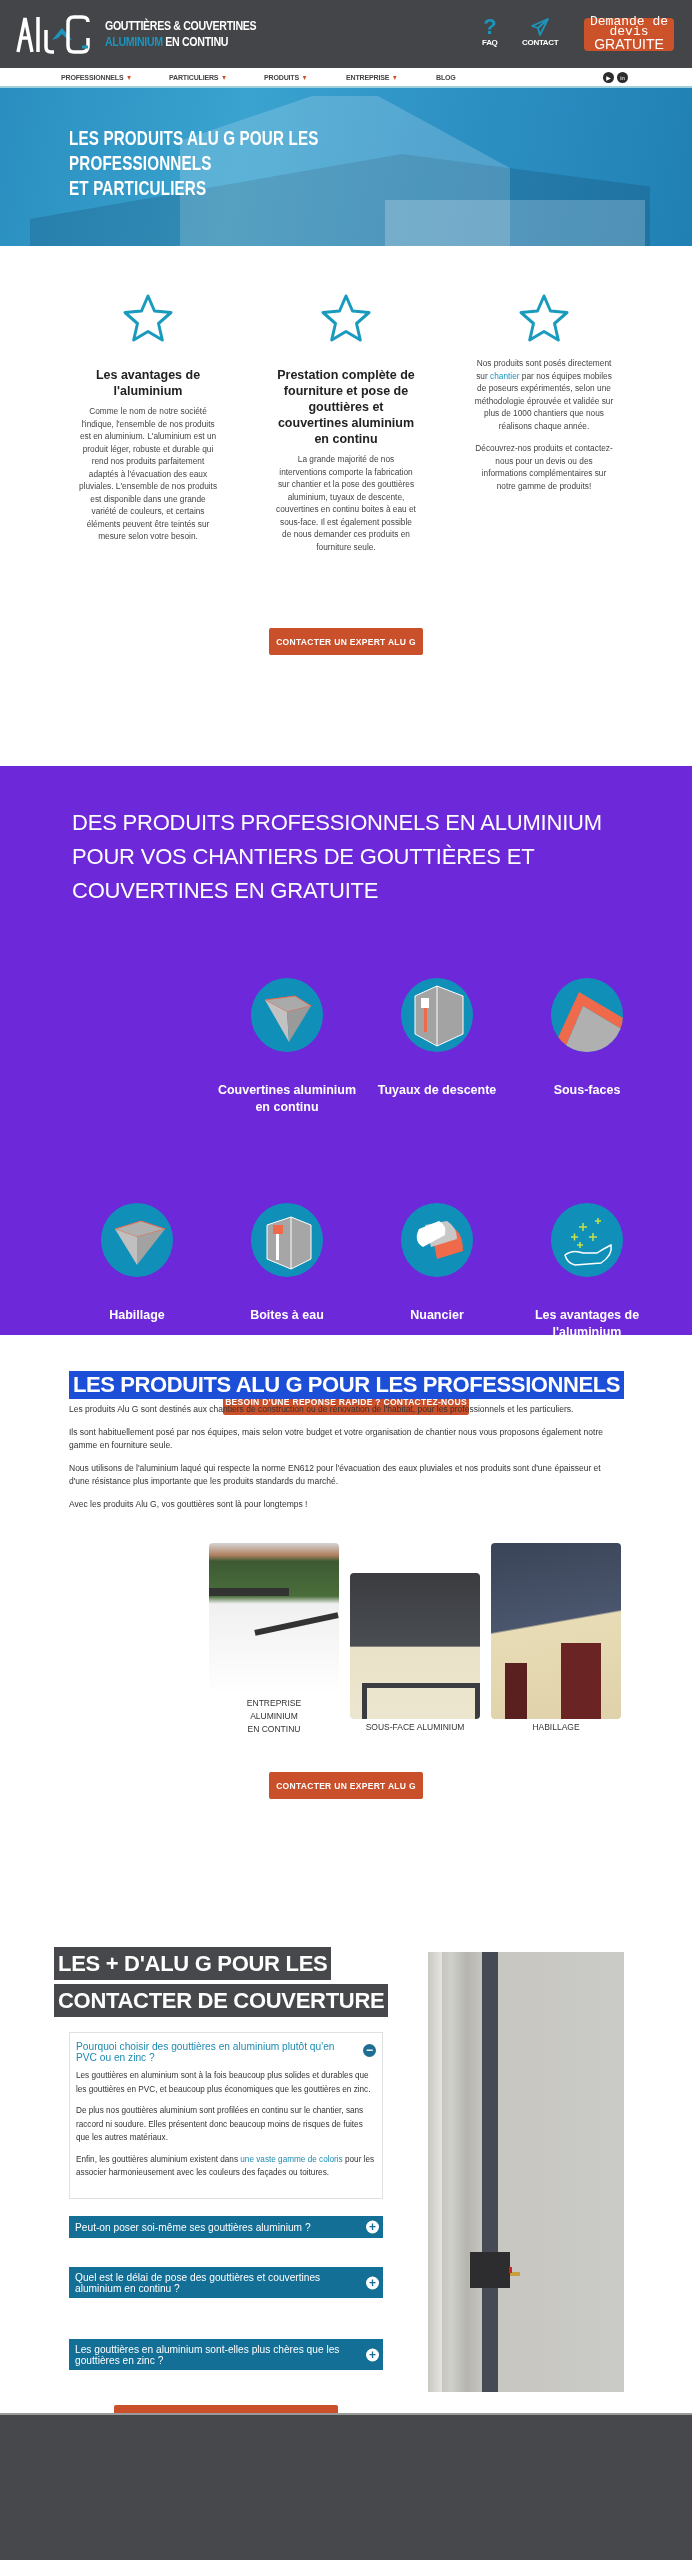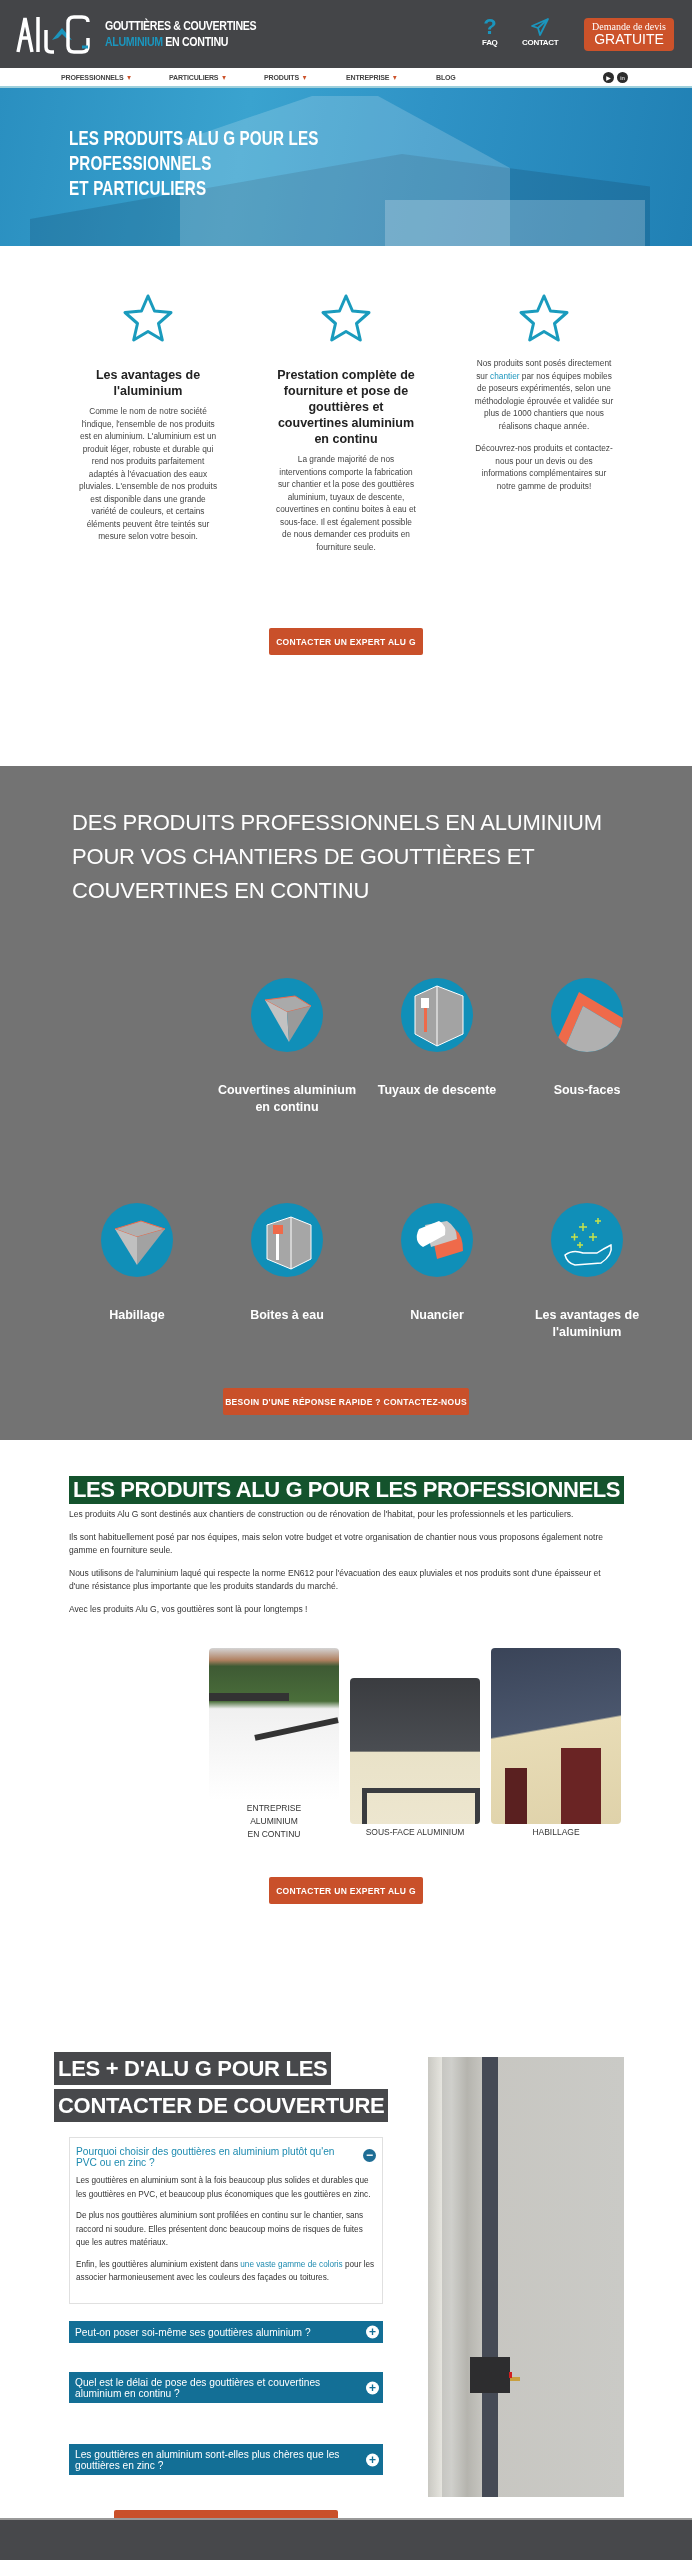--- a/index.html
+++ b/index.html
@@ -10,21 +10,21 @@
   
   .topbar { height: 68px; background: #444548; position: relative; }
   .logo { position: absolute; left: 16px; top: 14px; width: 76px; height: 40px; }
   .tagline { position: absolute; left: 105px; top: 18px; font-weight: bold; font-size: 12.5px; line-height: 16px; color: #fff; letter-spacing: -0.4px; transform: scaleX(0.85); transform-origin: left; }
   .tagline .blue { color: #1b95bd; }
   .hdr-link { position: absolute; top: 16px; display: flex; flex-direction: column; align-items: center; color: #fff; font-size: 8px; font-weight: bold; letter-spacing: -0.3px; text-decoration: none; }
   .hdr-link .ico { height: 22px; display: flex; align-items: center; justify-content: center; color: #1b95bd; font-size: 22px; font-weight: bold; line-height: 22px; }
   .faq-link { left: 482px; }
   .contact-link { left: 522px; }
   .quote-btn { position: absolute; left: 584px; top: 18px; width: 90px; height: 33px; background: #cc522a; border-radius: 4px; color: #fff; text-align: center; display: flex; flex-direction: column; justify-content: center; border: none; }
-  .quote-btn .s { font-family: Liberation Serif, serif; font-size: 10px; line-height: 10px; }
+  .quote-btn .s { font-family: Liberation Mono, monospace; font-size: 13px; line-height: 10px; }
   .quote-btn .b { font-size: 14px; line-height: 15px; }
 
   .navbar { height: 20px; background: #fff; position: relative; border-bottom: 2px solid #9fd0dc; }
   .nav-item { position: absolute; top: 5px; font-size: 8px; font-weight: bold; color: #444; letter-spacing: -0.2px; display: flex; align-items: center; gap: 3px; transform: scaleX(0.88); transform-origin: left; }
   .nav-item .car { color: #cc522a; font-size: 7px; }
   .soc { position: absolute; top: 4px; width: 11px; height: 11px; border-radius: 50%; background: #2c2c2c; color: #fff; font-size: 6px; display: flex; align-items: center; justify-content: center; }
 
   
   .hero { height: 158px; position: relative; overflow: hidden; background: linear-gradient(100deg, #2a8fc0 0%, #3aa3cf 35%, #2f93c6 60%, #2080b4 100%); }
   .hero .shape1 { position: absolute; left: 180px; top: 8px; width: 330px; height: 150px; background: rgba(255,255,255,0.18); clip-path: polygon(0 30%, 40% 0, 60% 0, 100% 48%, 100% 100%, 0 100%); }
@@ -37,30 +37,30 @@
   .feat { width: 140px; text-align: center; }
   .feat .star { width: 56px; height: 56px; margin: 0 auto; }
   .feat h3 { margin-top: 16px; font-size: 12.5px; line-height: 16px; color: #222; font-weight: bold; }
   .feat p { margin-top: 6px; font-size: 8.3px; line-height: 12.5px; color: #444; }
   .feat p + p { margin-top: 10px; }
   .feat a { color: #1b95bd; text-decoration: none; }
   .btn-orange { background: #c9502a; color: #fff; font-weight: bold; font-size: 8.5px; letter-spacing: 0.3px; border: none; border-radius: 2px; display: flex; align-items: center; justify-content: center; }
   .btn-expert1 { position: absolute; left: 269px; top: 382px; width: 154px; height: 27px; }
 
   
-  .dark { background: #737373; height: 674px; position: relative; }
+  .dark { background: #6d28d9; height: 569px; position: relative; }
   .dark h2 { position: absolute; left: 72px; top: 40px; font-size: 22px; line-height: 34px; color: #fff; font-weight: normal; letter-spacing: -0.2px; }
   .prod { position: absolute; width: 140px; text-align: center; }
   .prod .circ { width: 72px; height: 74px; margin: 0 auto; border-radius: 50%; background: #108fb8; overflow: hidden; position: relative; }
   .prod .lbl { margin-top: 30px; font-size: 12.5px; line-height: 17px; color: #fff; font-weight: bold; }
   .btn-rapide { position: absolute; left: 223px; top: 622px; width: 246px; height: 27px; }
 
   
   .pro { position: relative; height: 600px; padding-top: 36px; }
-  .pro .hl { margin-left: 69px; display: inline-block; background: #14532d; color: #fff; font-size: 22px; font-weight: bold; padding: 1px 4px; letter-spacing: -0.4px; }
+  .pro .hl { margin-left: 69px; display: inline-block; background: #1d4ed8; color: #fff; font-size: 22px; font-weight: bold; padding: 1px 4px; letter-spacing: -0.4px; }
   .pro .txt { margin: 4px 69px 0 69px; font-size: 8.5px; line-height: 13.5px; color: #333; }
   .pro .txt p { margin-bottom: 9px; }
   .gallery { position: absolute; top: 208px; left: 68px; width: 556px; height: 170px; }
   .gitem { position: absolute; width: 130px; text-align: center; }
   .gimg { width: 130px; border-radius: 4px; overflow: hidden; position: relative; }
   .gcap { font-size: 8.5px; line-height: 13px; color: #333; margin-top: 2px; }
   .btn-expert2 { position: absolute; left: 269px; top: 437px; width: 154px; height: 27px; }
 
   
   .faqsec { position: relative; height: 410px; }
@@ -172,21 +172,21 @@
     <p><span>Nos produits sont posés directement sur </span><a>chantier</a><span> par nos équipes mobiles de poseurs expérimentés, selon une méthodologie éprouvée et validée sur plus de 1000 chantiers que nous réalisons chaque année.</span></p>
     <p>Découvrez-nos produits et contactez-nous pour un devis ou des informations complémentaires sur notre gamme de produits!</p>
   </div>
   <button class="btn-orange btn-expert1 cond">CONTACTER UN EXPERT ALU G</button>
 </div>
 
 <div class="dark">
   <h2>
     <div>DES PRODUITS PROFESSIONNELS EN ALUMINIUM</div>
     <div>POUR VOS CHANTIERS DE GOUTTIÈRES ET</div>
-    <div>COUVERTINES EN CONTINU</div>
+    <div>COUVERTINES EN GRATUITE</div>
   </h2>
 
   <div class="prod" style="left:217px;top:212px">
     <div class="circ"><svg width="72" height="74">
           <polygon points="14,22 44,18 60,28 36,34" fill="#aaa" stroke="#ef6a4a"></polygon>
           <polygon points="14,22 36,34 38,64" fill="#c2c2c2"></polygon>
           <polygon points="36,34 60,28 38,64" fill="#9a9a9a"></polygon>
         </svg></div>
     <div class="lbl">Couvertines aluminium en continu</div>
   </div>

